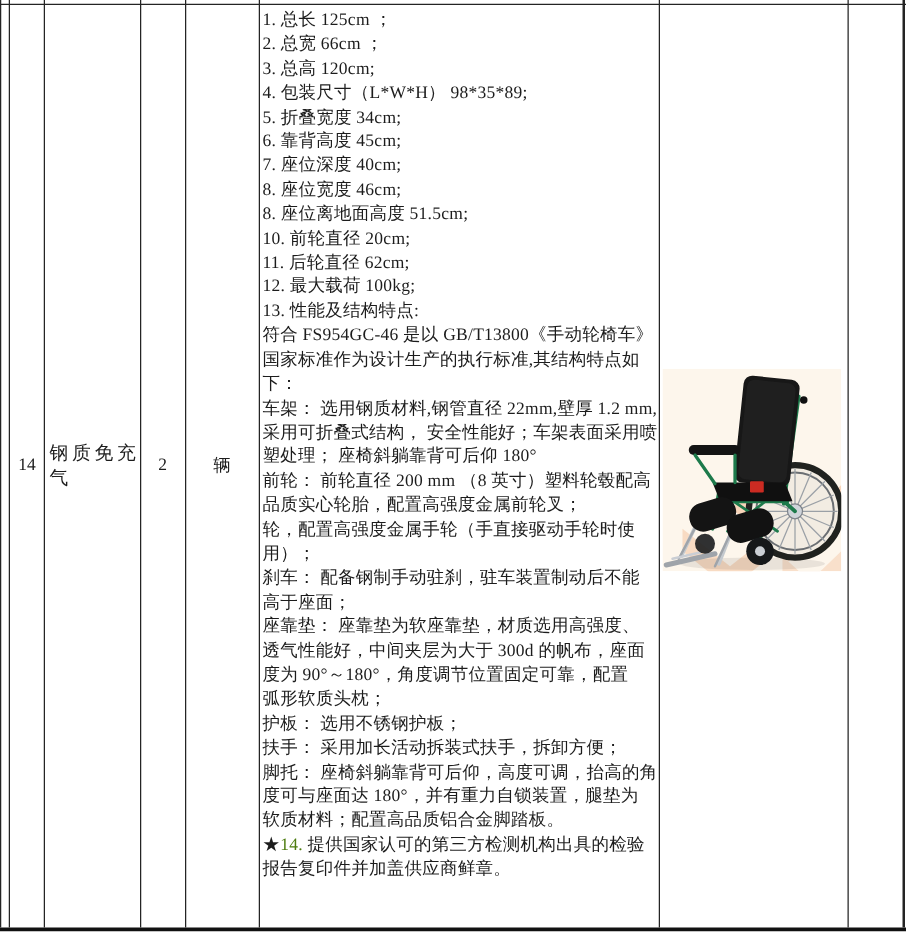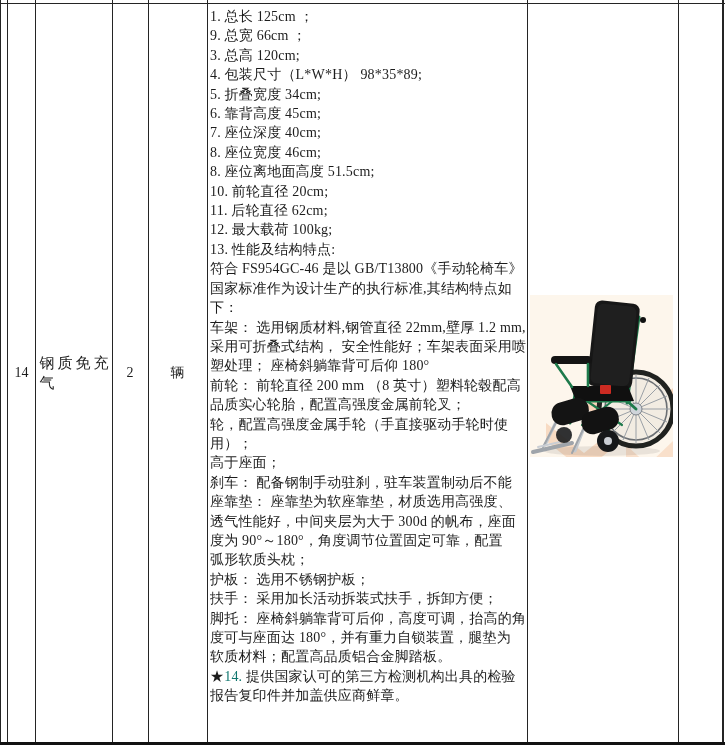--- a/index.html
+++ b/index.html
@@ -66,21 +66,21 @@
   <div class="cell" style="left:112px;width:36px;">
     <span>2</span>
   </div>
 
   <div class="cell" style="left:148px;width:59px;">
     <span>辆</span>
   </div>
 
   <div class="spec-cell">
       <div class="spec-line">1. 总长 125cm ；</div>
-      <div class="spec-line">9. 总宽 66cm ；</div>
+      <div class="spec-line">2. 总宽 66cm ；</div>
       <div class="spec-line">3. 总高 120cm;</div>
       <div class="spec-line">4. 包装尺寸（L*W*H） 98*35*89;</div>
       <div class="spec-line">5. 折叠宽度 34cm;</div>
       <div class="spec-line">6. 靠背高度 45cm;</div>
       <div class="spec-line">7. 座位深度 40cm;</div>
       <div class="spec-line">8. 座位宽度 46cm;</div>
       <div class="spec-line">8. 座位离地面高度 51.5cm;</div>
       <div class="spec-line">10. 前轮直径 20cm;</div>
       <div class="spec-line">11. 后轮直径 62cm;</div>
       <div class="spec-line">12. 最大载荷 100kg;</div>
@@ -88,32 +88,32 @@
       <div class="spec-line">符合 FS954GC-46 是以 GB/T13800《手动轮椅车》</div>
       <div class="spec-line">国家标准作为设计生产的执行标准,其结构特点如</div>
       <div class="spec-line">下：</div>
       <div class="spec-line">车架： 选用钢质材料,钢管直径 22mm,壁厚 1.2 mm,</div>
       <div class="spec-line">采用可折叠式结构， 安全性能好；车架表面采用喷</div>
       <div class="spec-line">塑处理； 座椅斜躺靠背可后仰 180°</div>
       <div class="spec-line">前轮： 前轮直径 200 mm （8 英寸）塑料轮毂配高</div>
       <div class="spec-line">品质实心轮胎，配置高强度金属前轮叉；</div>
       <div class="spec-line">轮，配置高强度金属手轮（手直接驱动手轮时使</div>
       <div class="spec-line">用）；</div>
+      <div class="spec-line">刹车： 配备钢制手动驻刹，驻车装置制动后不能</div>
       <div class="spec-line">高于座面；</div>
-      <div class="spec-line">刹车： 配备钢制手动驻刹，驻车装置制动后不能</div>
       <div class="spec-line">座靠垫： 座靠垫为软座靠垫，材质选用高强度、</div>
       <div class="spec-line">透气性能好，中间夹层为大于 300d 的帆布，座面</div>
       <div class="spec-line">度为 90°～180°，角度调节位置固定可靠，配置</div>
       <div class="spec-line">弧形软质头枕；</div>
       <div class="spec-line">护板： 选用不锈钢护板；</div>
       <div class="spec-line">扶手： 采用加长活动拆装式扶手，拆卸方便；</div>
       <div class="spec-line">脚托： 座椅斜躺靠背可后仰，高度可调，抬高的角</div>
       <div class="spec-line">度可与座面达 180°，并有重力自锁装置，腿垫为</div>
       <div class="spec-line">软质材料；配置高品质铝合金脚踏板。</div>
-      <div class="spec-line"><span>★</span><span style="color: #0f766e;">14.</span><span> 提供国家认可的第三方检测机构出具的检验</span></div>
+      <div class="spec-line"><span>★</span><span style="color: #4d7c0f;">14.</span><span> 提供国家认可的第三方检测机构出具的检验</span></div>
       <div class="spec-line">报告复印件并加盖供应商鲜章。</div>
     </div>
 
   <div class="photo-box">
     <svg viewBox="0 0 143 162" xmlns="http://www.w3.org/2000/svg">
 
       <rect x="0" y="0" width="143" height="162" fill="#fdf6ec"></rect>
 
       <path d="M58 93 L101 133 L143 93 L143 114 L101 154 L58 114 Z" fill="#f5c9a9" opacity="0.75"></path>
       <path d="M16 128 L54 158 L92 128 L92 146 L54 176 L16 146 Z" fill="#f5c9a9" opacity="0.6"></path>

